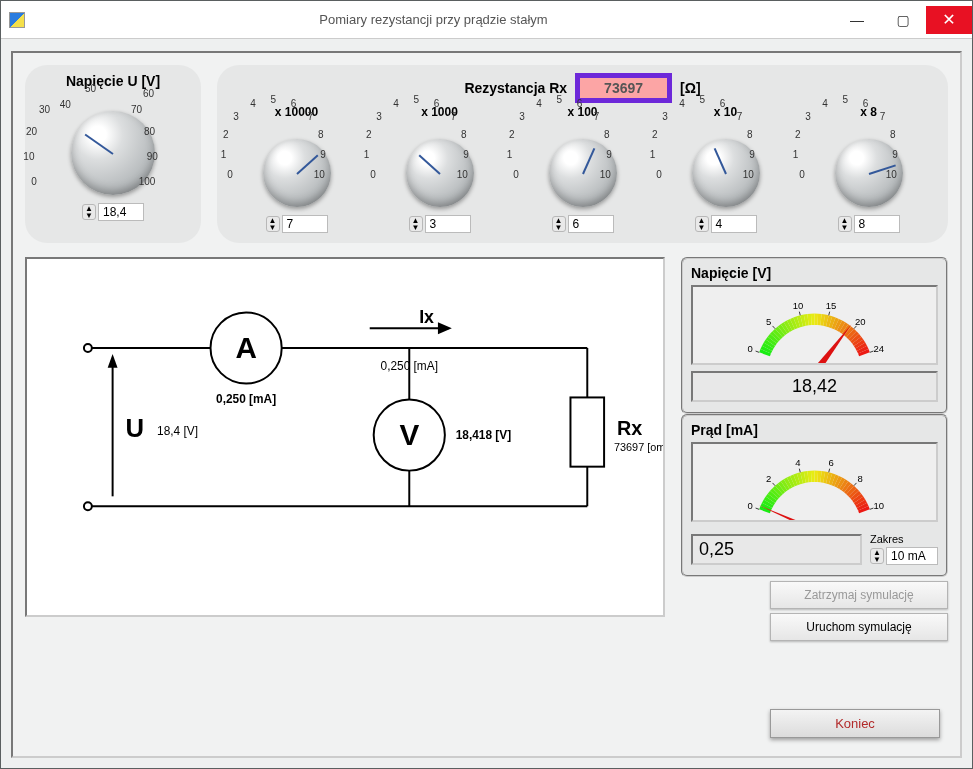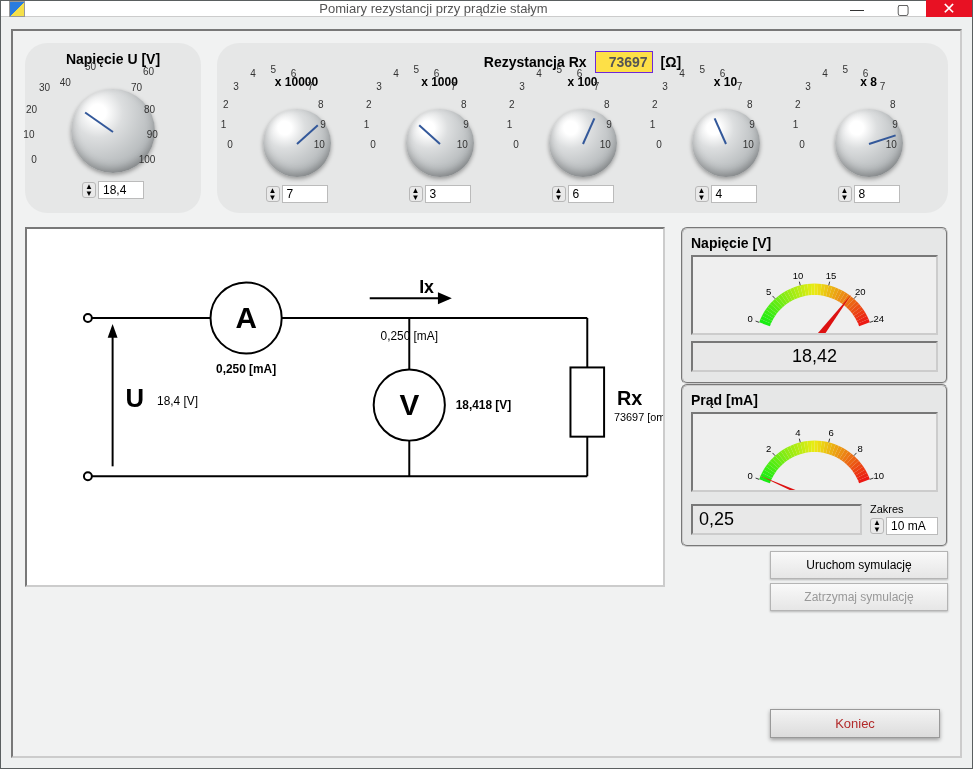--- a/index.html
+++ b/index.html
@@ -15,21 +15,21 @@
   .win-frame {
     border: 1px solid #5a5f60;
     width: 973px;
     height: 769px;
     background: #fff;
     display: flex;
     flex-direction: column;
   }
   .title-bar {
     background: #fff;
-    height: 16px;
+    height: 38px;
     display: flex;
     align-items: center;
     color: #555;
     border-bottom: 1px solid #ccc;
   }
   .title-bar .app-icon {
     width: 16px; height: 16px; margin: 0 8px;
     background: #333;
     display: inline-block;
     border: 1px solid #999;
@@ -77,21 +77,21 @@
 
   .panel-title {
     font-weight: bold; font-size: 14px; text-align: center;
     margin-bottom: 4px;
   }
   .decades-title-row {
     display: flex; align-items: center; justify-content: center;
     gap: 8px; font-weight: bold; font-size: 14px; margin-bottom: 2px;
   }
   .rx-value-box {
-    background:#fde047; border:1px solid #6d28d9; padding: 2px 4px;
+    background:#fca5a5; border:5px solid #6d28d9; padding: 2px 24px;
     min-width: 58px; text-align: right; color:#555;
   }
   .knob {
     width: 68px; height: 68px; border-radius: 50%;
     background: radial-gradient(circle at 32% 28%, #ffffff 0 10%, #dcdedf 30%, #b7bbbd 68%, #8f9396 100%);
     box-shadow: inset 0 -4px 8px rgba(0,0,0,.25), 0 2px 4px rgba(0,0,0,.35);
     position: relative;
   }
   .knob-big { width: 84px; height: 84px; }
   .knob .pointer {
@@ -541,22 +541,22 @@
                       <div>▲</div>
                       <div>▼</div>
                     </div>
                   <div class="num-field" style="min-width:52px;">10 mA</div>
                 </div>
               </div>
             </div>
           </div>
 
           <div>
+            <div class="btn btn-dis">Zatrzymaj symulację</div>
             <div class="btn">Uruchom symulację</div>
-            <div class="btn btn-dis">Zatrzymaj symulację</div>
           </div>
         </div>
       </div>
 
       <div class="btn-primary">Koniec</div>
     </div>
   </div>
 </div>
 
 </body></html>

